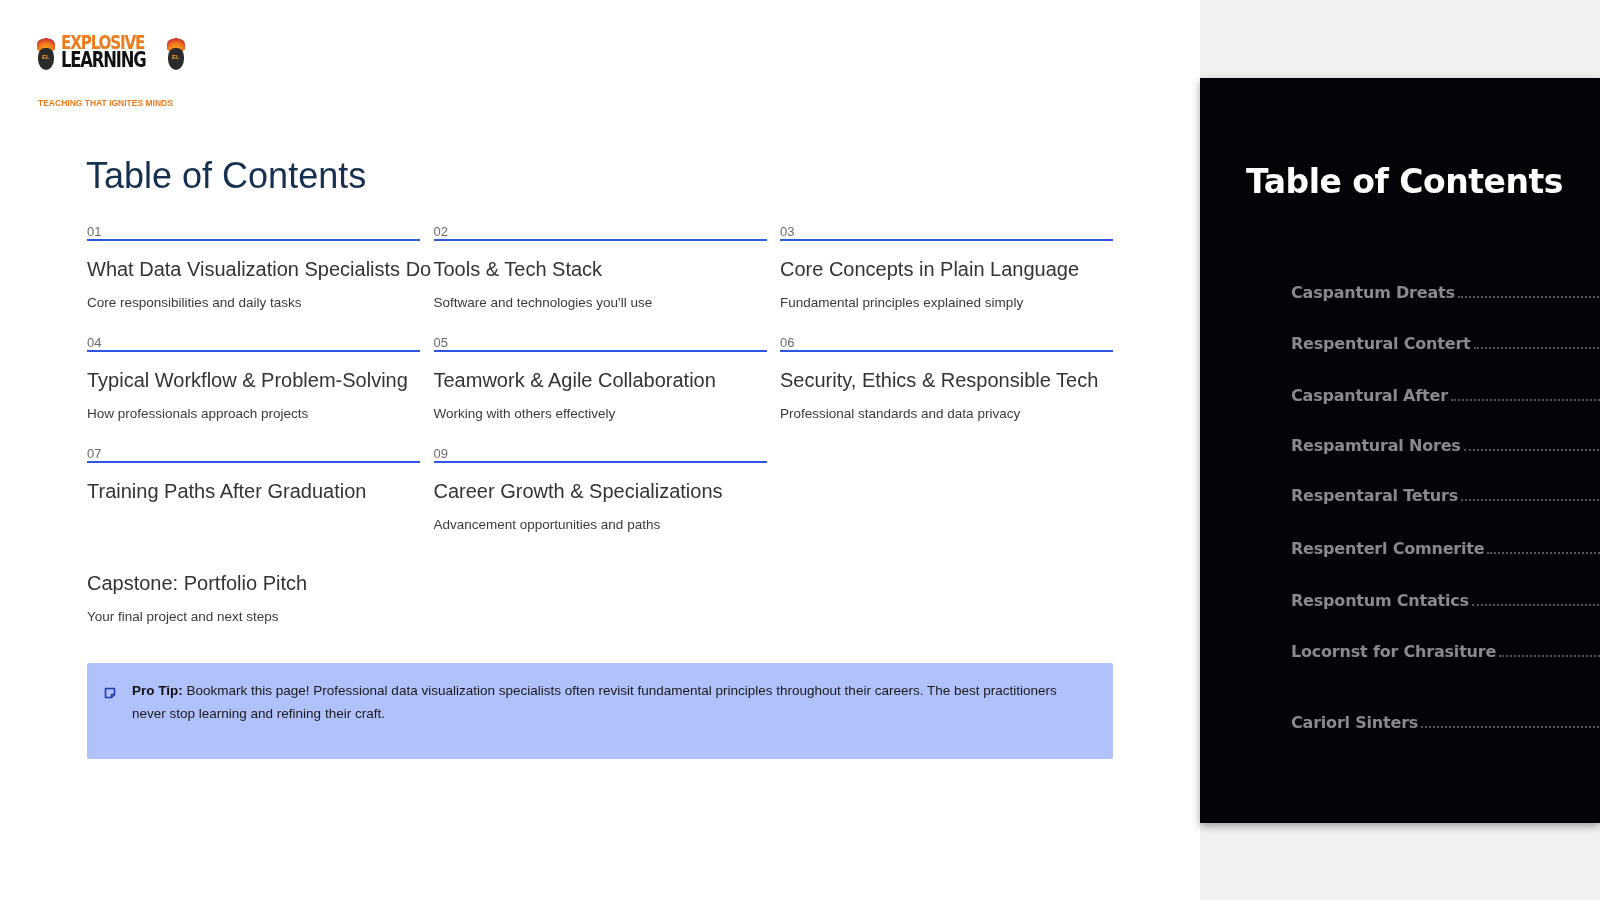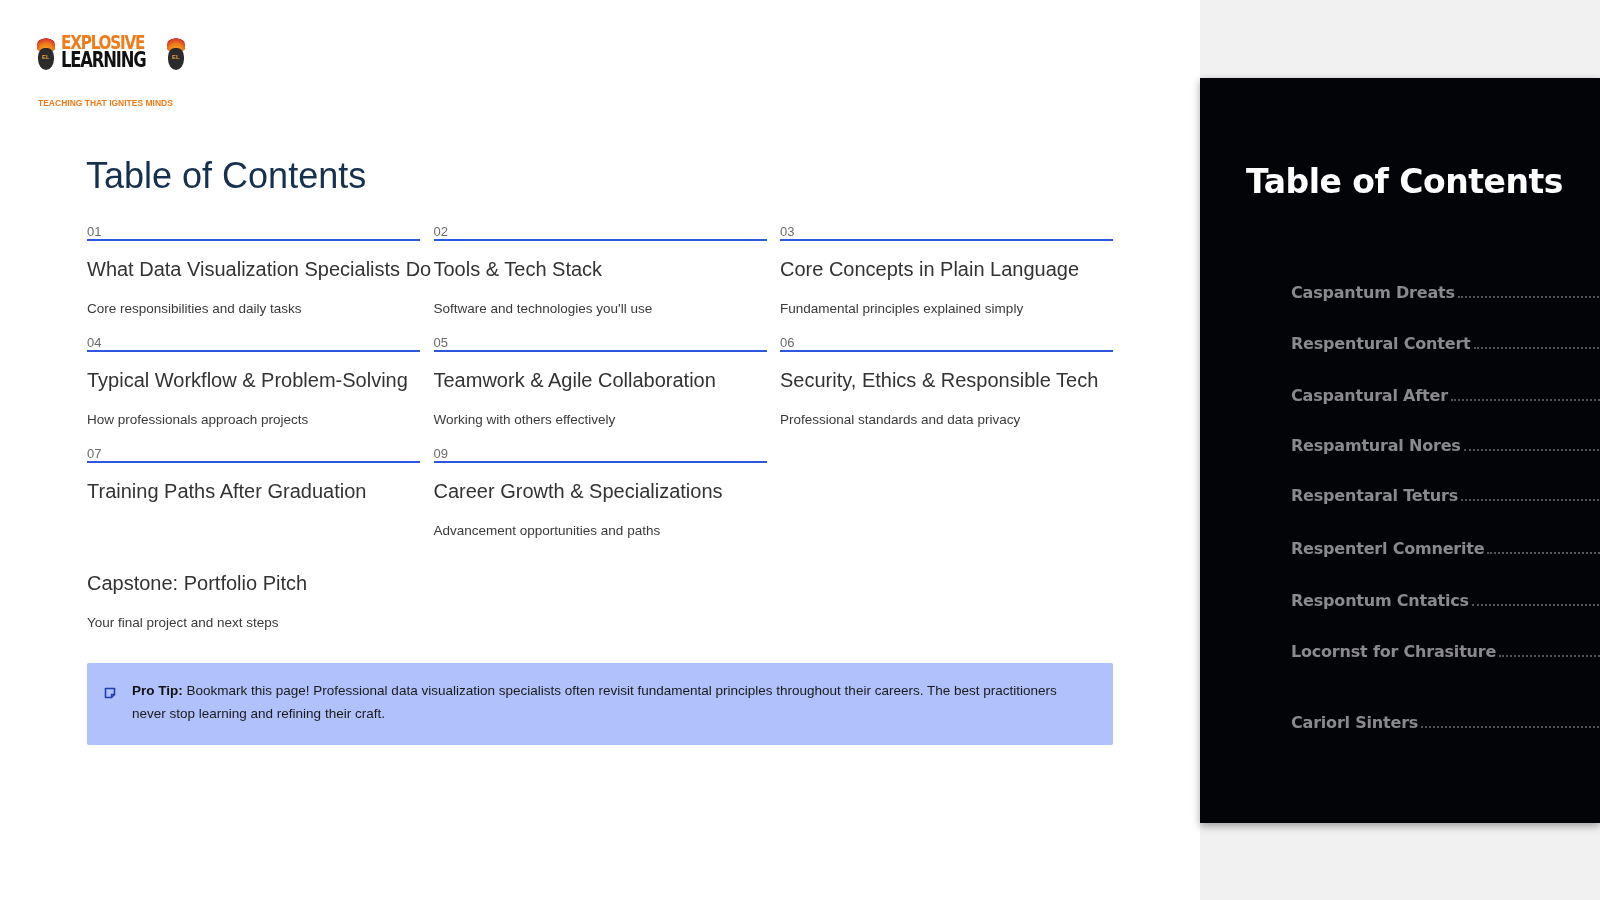--- a/index.html
+++ b/index.html
@@ -26,24 +26,24 @@
     
     .main-title { position: absolute; left: 86px; top: 155px; font-size: 36px; color: #16304f; font-weight: normal; }
 
     
     .toc-grid { position: absolute; left: 87px; top: 222px; width: 1026px; display: grid;
       grid-template-columns: 333px 333px 333px; column-gap: 13.5px; row-gap: 0; }
     .toc-item { height: 111px; }
     .toc-item.wide { grid-column: 1 / span 3; }
     .toc-num { font-size: 13px; color: #6b6b6b; height: 19px; line-height: 19px; border-bottom: 2px solid #2d57e0; padding-bottom: 9px; }
     .toc-title { margin-top: 17px; font-size: 20px; color: #333333; line-height: 22px; white-space: nowrap; }
-    .toc-desc { margin-top: 20px; font-size: 13.5px; color: #3a3a3a; line-height: 18px; white-space: nowrap; }
+    .toc-desc { margin-top: 14px; font-size: 13.5px; color: #3a3a3a; line-height: 18px; white-space: nowrap; }
 
     
-    .pro-tip { position: absolute; left: 87px; top: 663px; width: 1026px; height: 82px; background: #b0c1fb;
+    .pro-tip { position: absolute; left: 87px; top: 663px; width: 1026px; height: 96px; background: #b0c1fb;
       border-radius: 2px; padding: 17px 20px 0 45px; }
     .pro-tip .note-icon { position: absolute; left: 17px; top: 24px; width: 12px; height: 12px; }
     .pro-tip p { font-size: 13.5px; line-height: 22.5px; color: #1a1a1a; }
     .pro-tip b { font-weight: bold; color: #111; }
 
     
     .preview-bg { position: absolute; left: 1200px; top: 0; width: 400px; height: 900px; background: #f1f1f1; }
     .preview { position: absolute; left: 1200px; top: 78px; width: 400px; height: 745px; background: #030408;
       box-shadow: 0 3px 8px rgba(0,0,0,0.35); overflow: hidden; }
     .preview-title { position: absolute; left: 46px; top: 84px; font-family: "DejaVu Sans", sans-serif; font-weight: bold;

